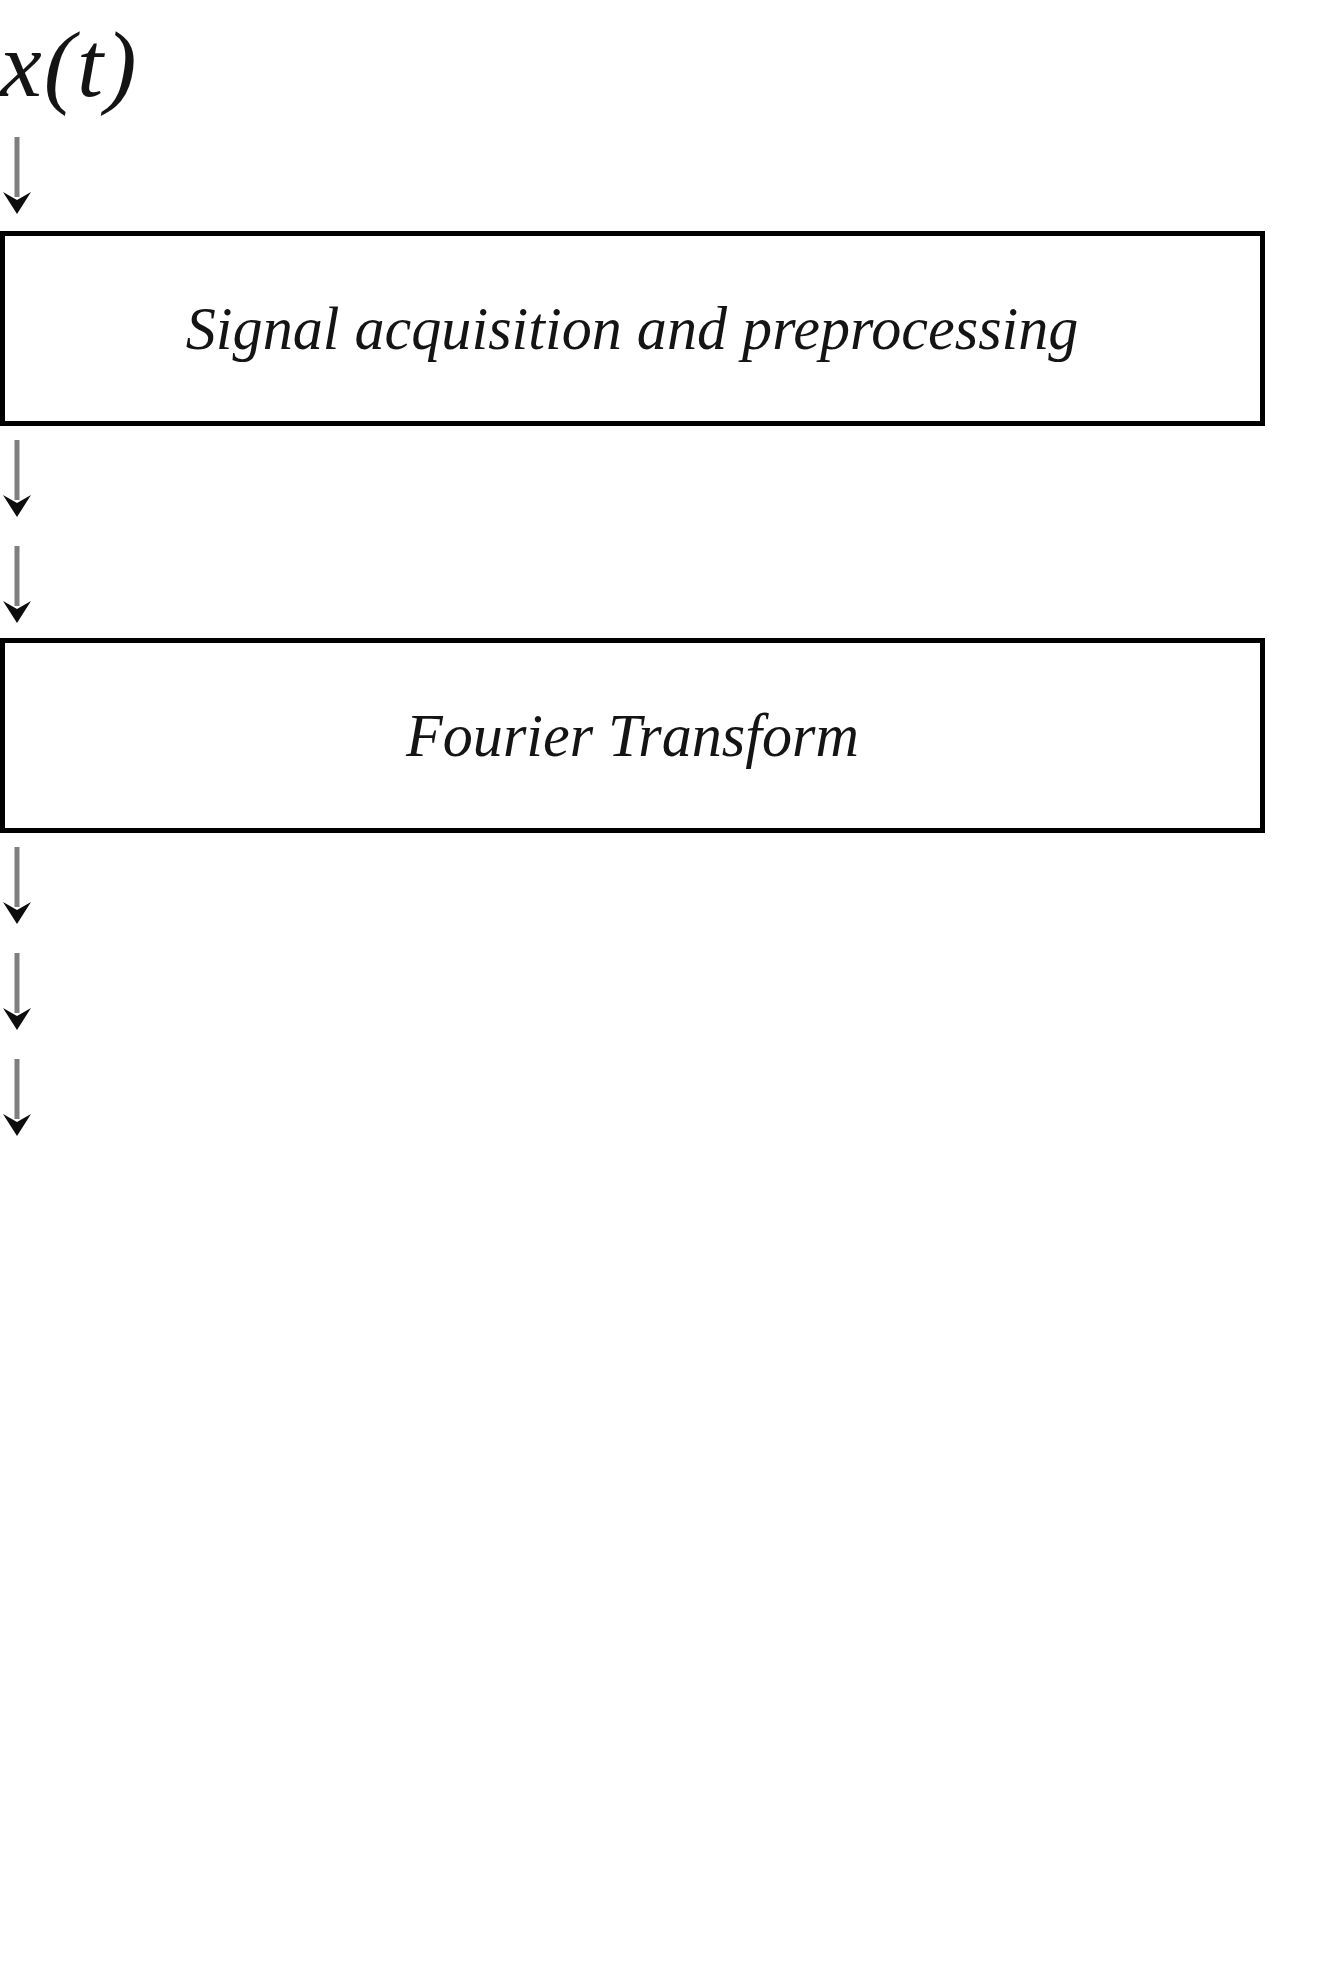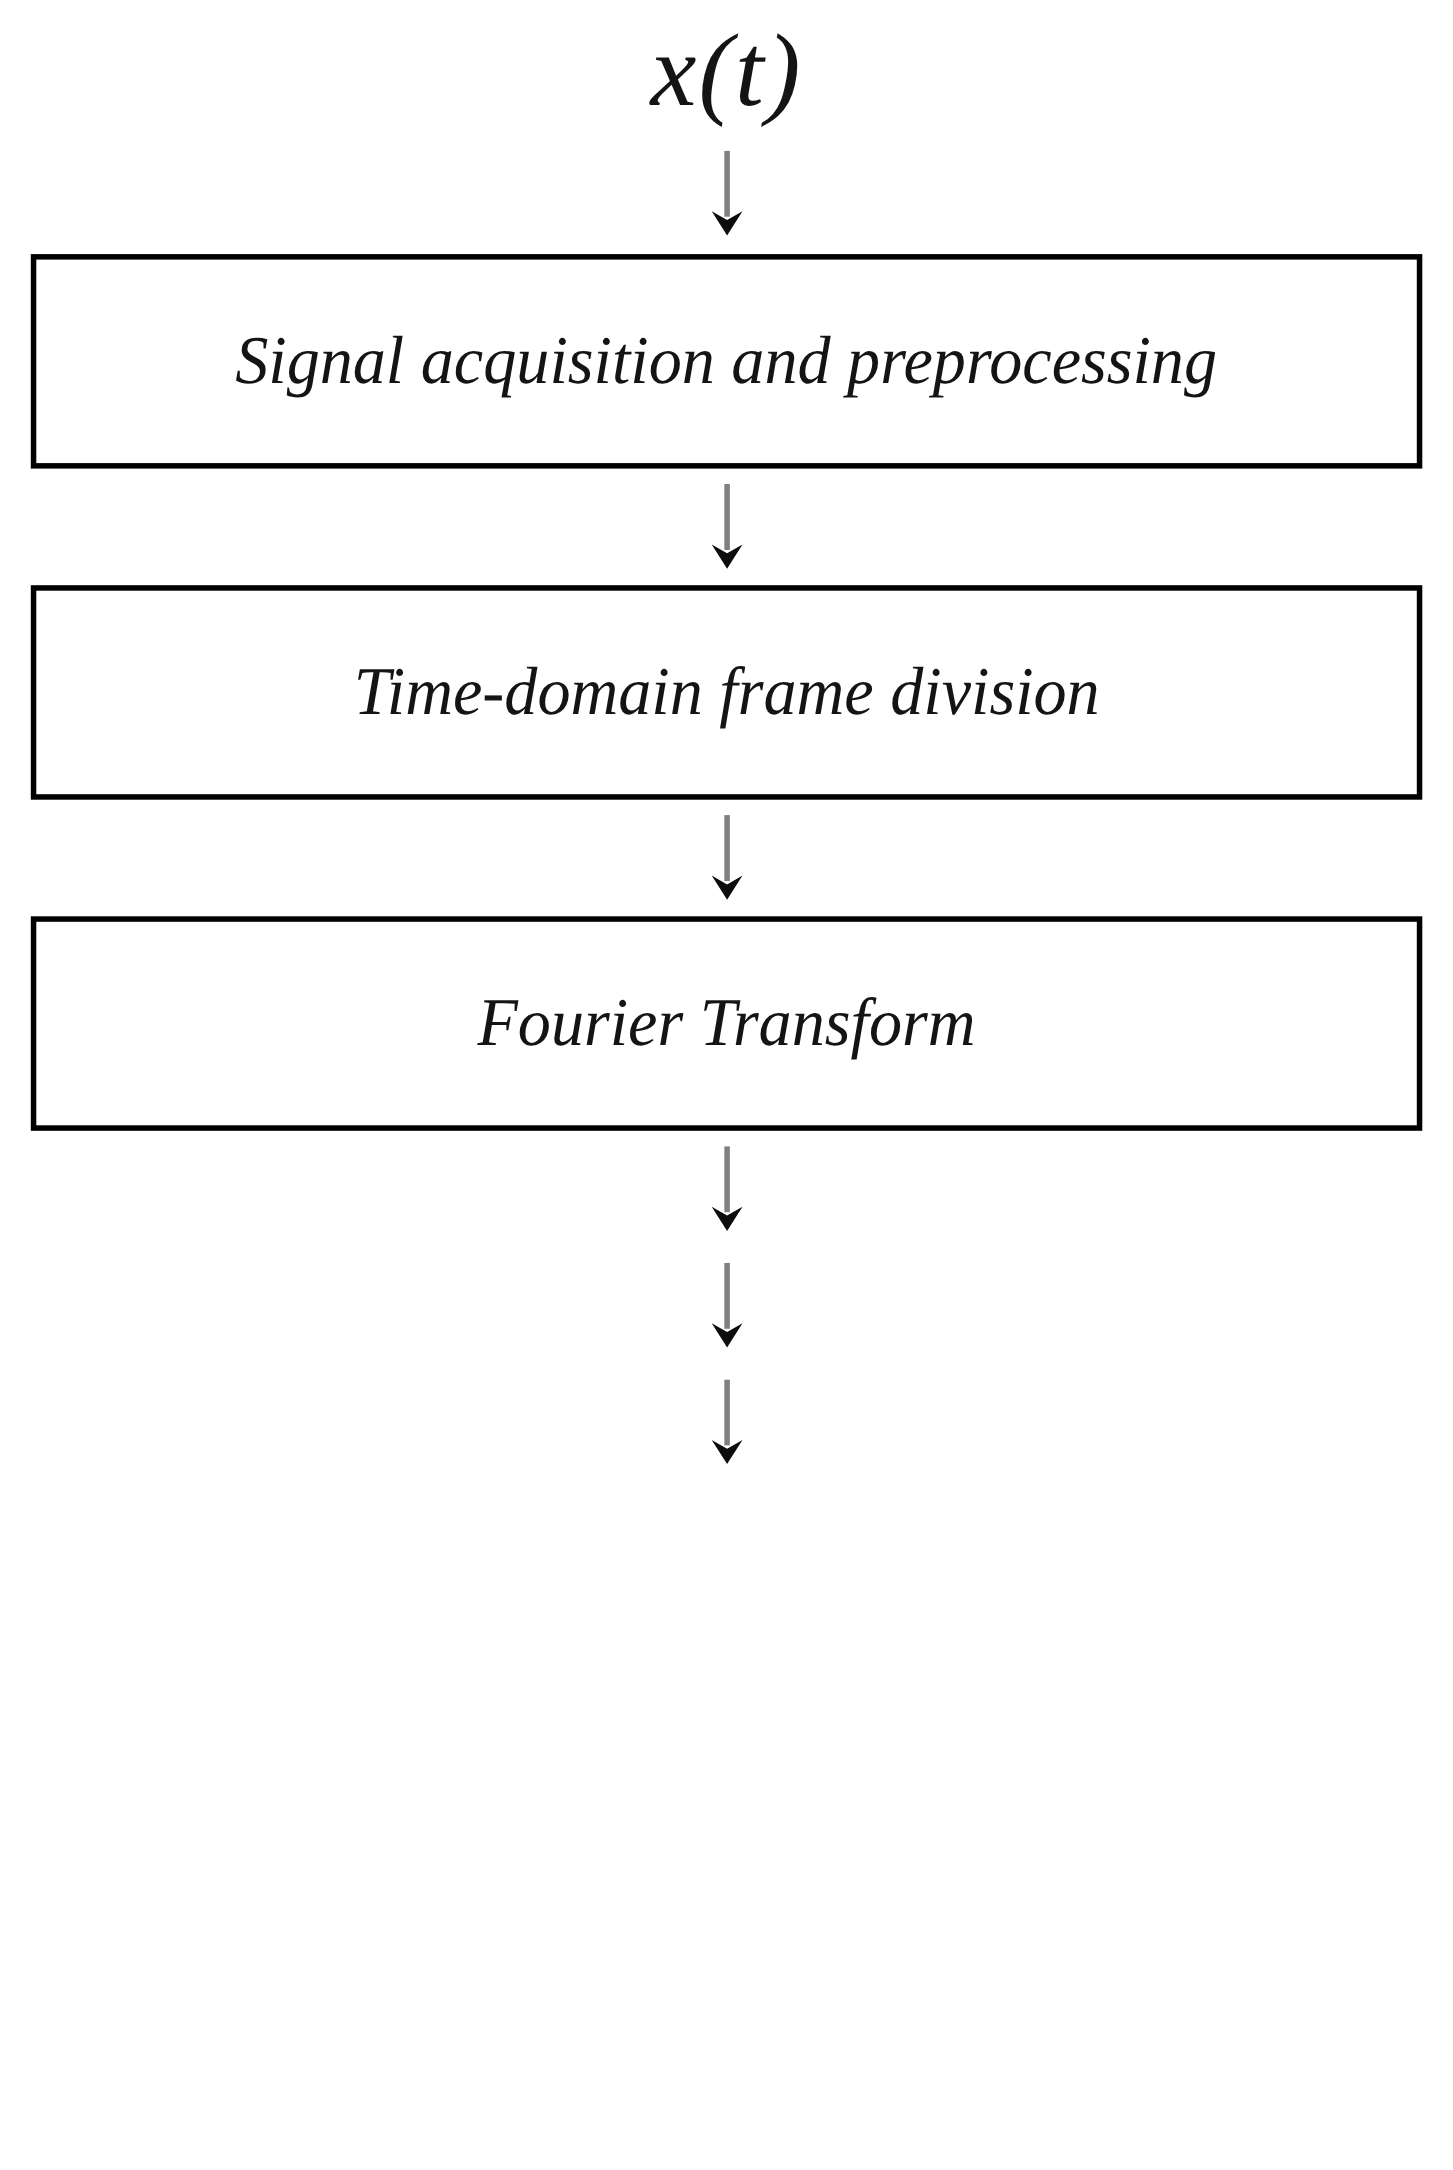--- a/index.html
+++ b/index.html
@@ -13,21 +13,21 @@
     font-family: "Liberation Serif", serif;
     overflow: hidden;
   }
   .flowchart {
     box-sizing: border-box;
     width: 1321px;
     height: 1973px;
     padding-top: 8px;
     display: flex;
     flex-direction: column;
-    align-items: center;
+    align-items: flex-start;
   }
   .input-label {
     font-style: italic;
     font-size: 94px;
     line-height: 1.2;
     color: #141414;
     letter-spacing: 2px;
     text-align: center;
   }
   .arrow {
@@ -76,23 +76,20 @@
 
   <div class="step-box">
     <div class="step-label">Signal acquisition and preprocessing</div>
   </div>
 
   <svg class="arrow between" width="34" height="78" viewBox="0 0 34 78">
     <rect x="14.5" y="0" width="5" height="60" fill="#7f7f7f"></rect>
     <path d="M3 55 L17 77 L31 55 L17 63 Z" fill="#0d0d0d"></path>
   </svg>
 
-  <div class="step-box">
-    <div class="step-label">Time-domain frame division</div>
-  </div>
 
   <svg class="arrow between" width="34" height="78" viewBox="0 0 34 78">
     <rect x="14.5" y="0" width="5" height="60" fill="#7f7f7f"></rect>
     <path d="M3 55 L17 77 L31 55 L17 63 Z" fill="#0d0d0d"></path>
   </svg>
 
   <div class="step-box">
     <div class="step-label">Fourier Transform</div>
   </div>
 

